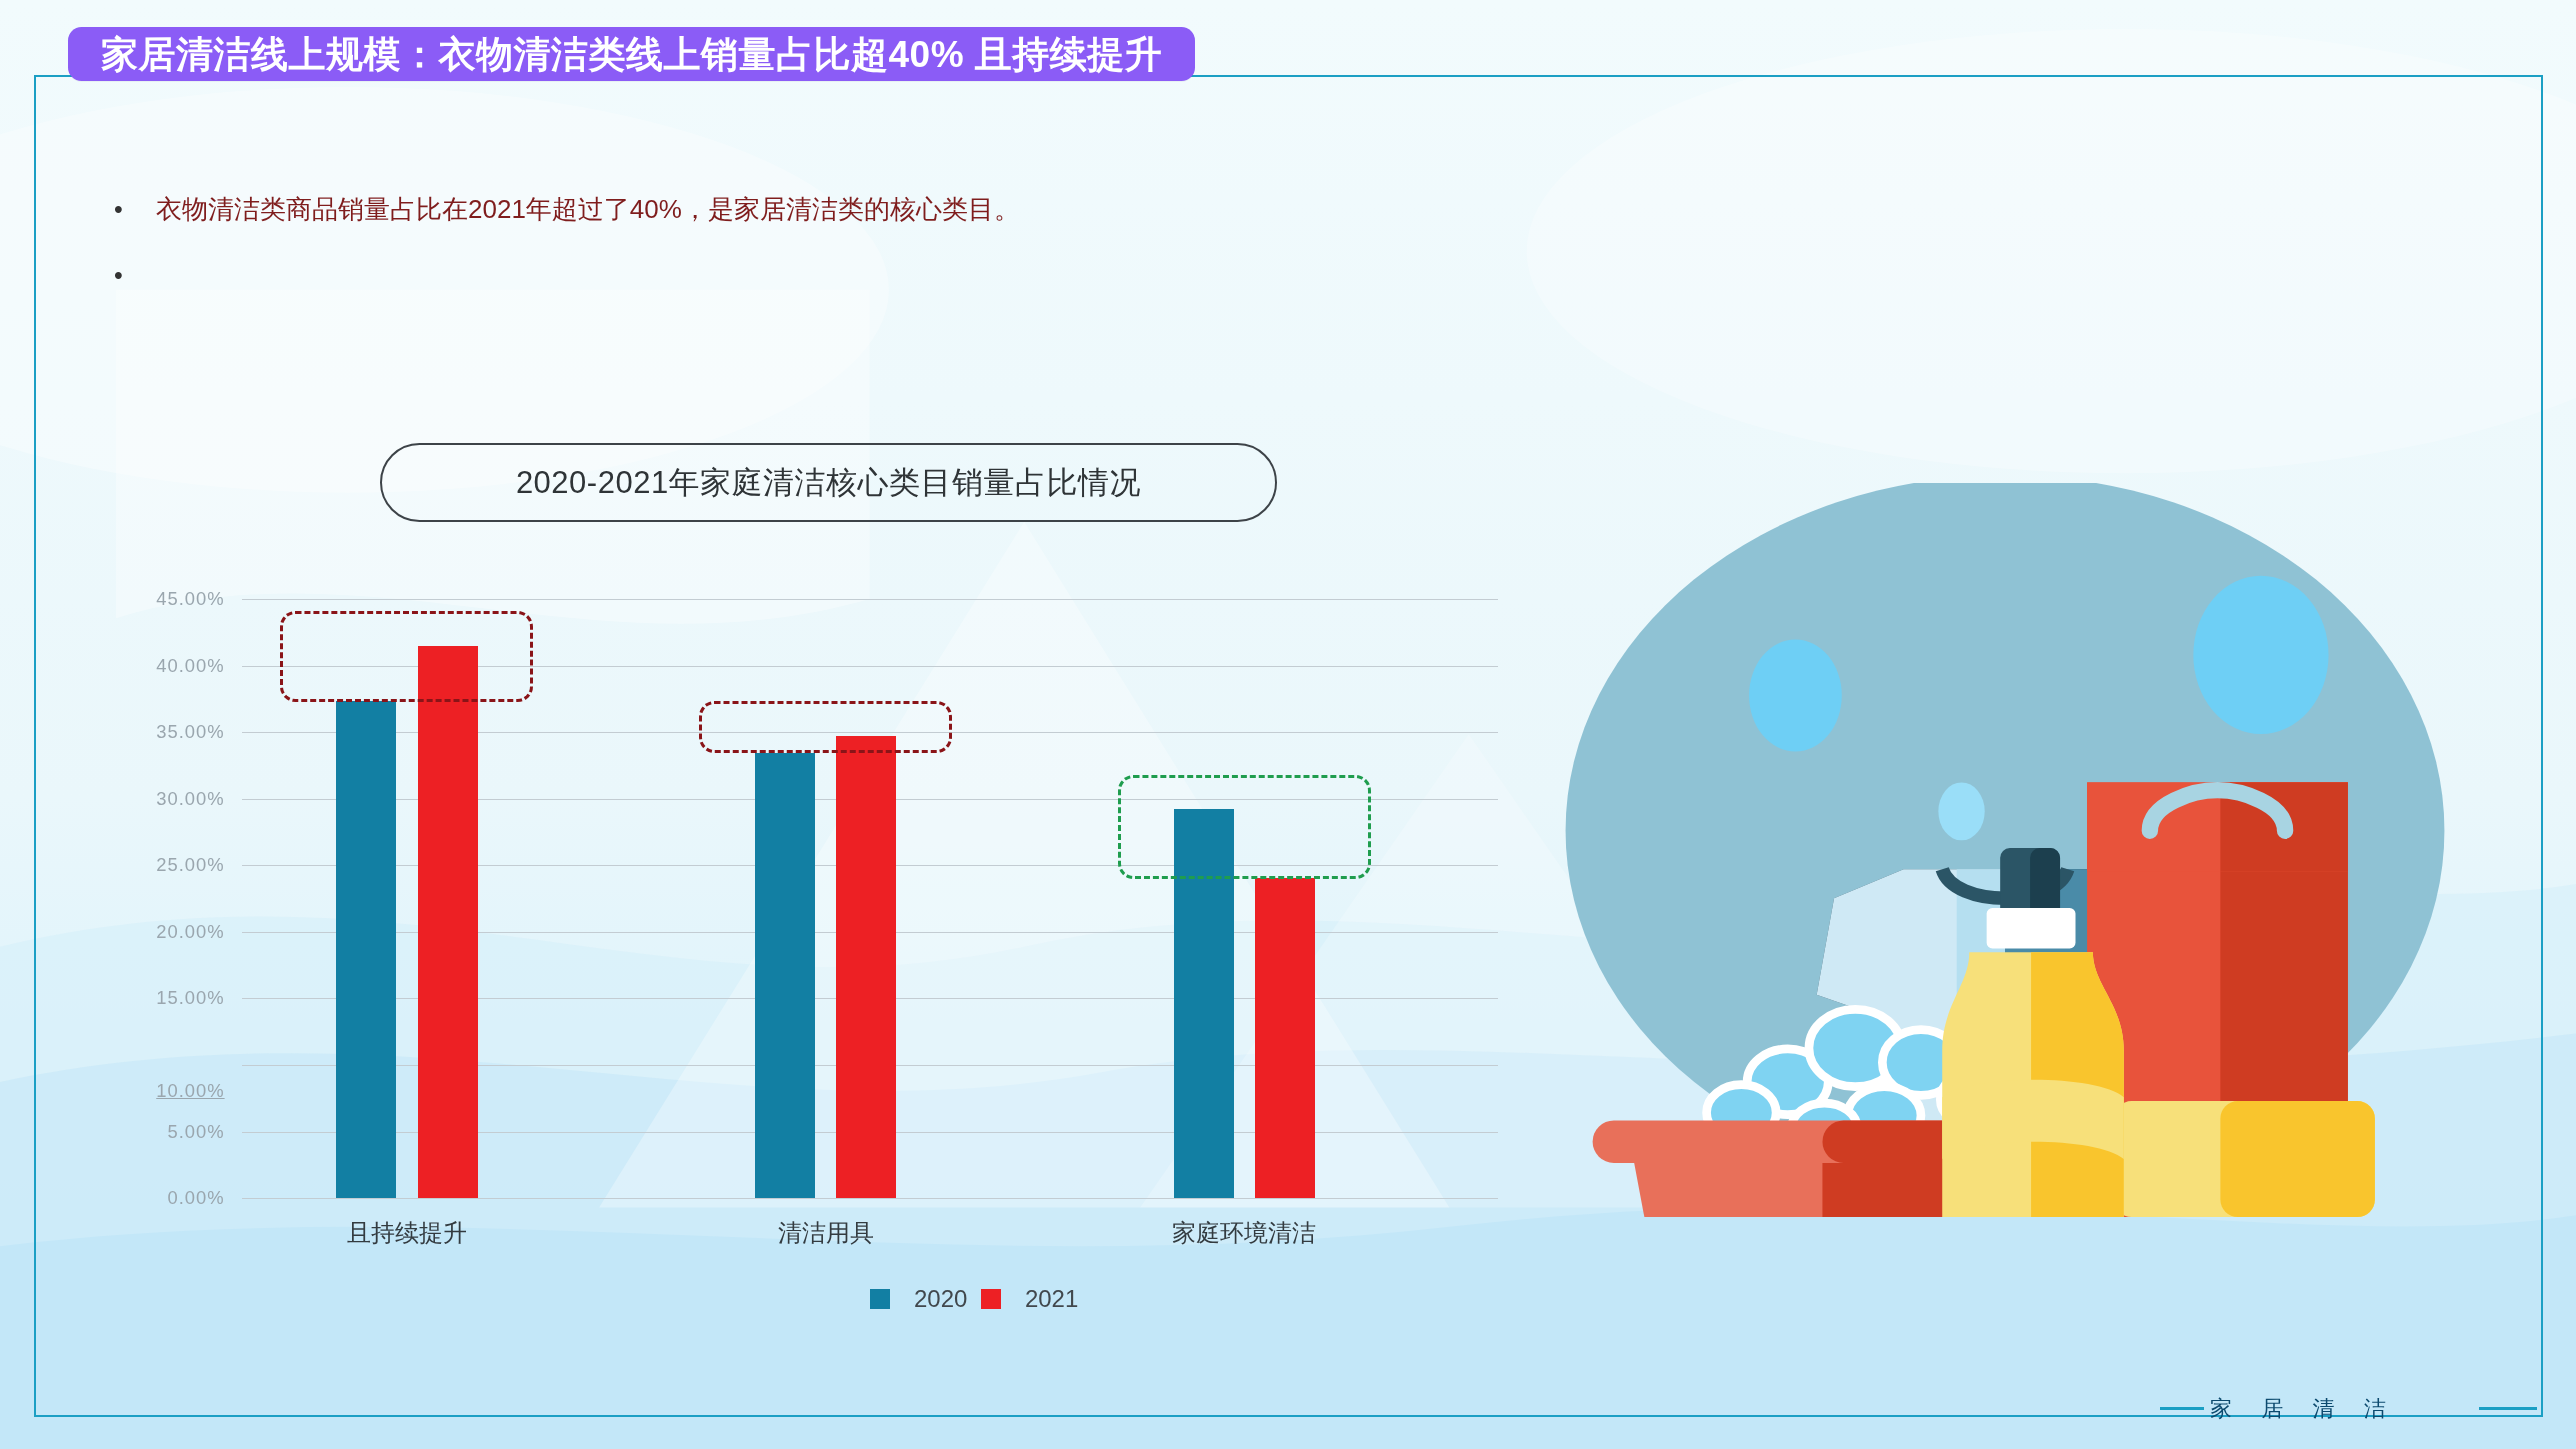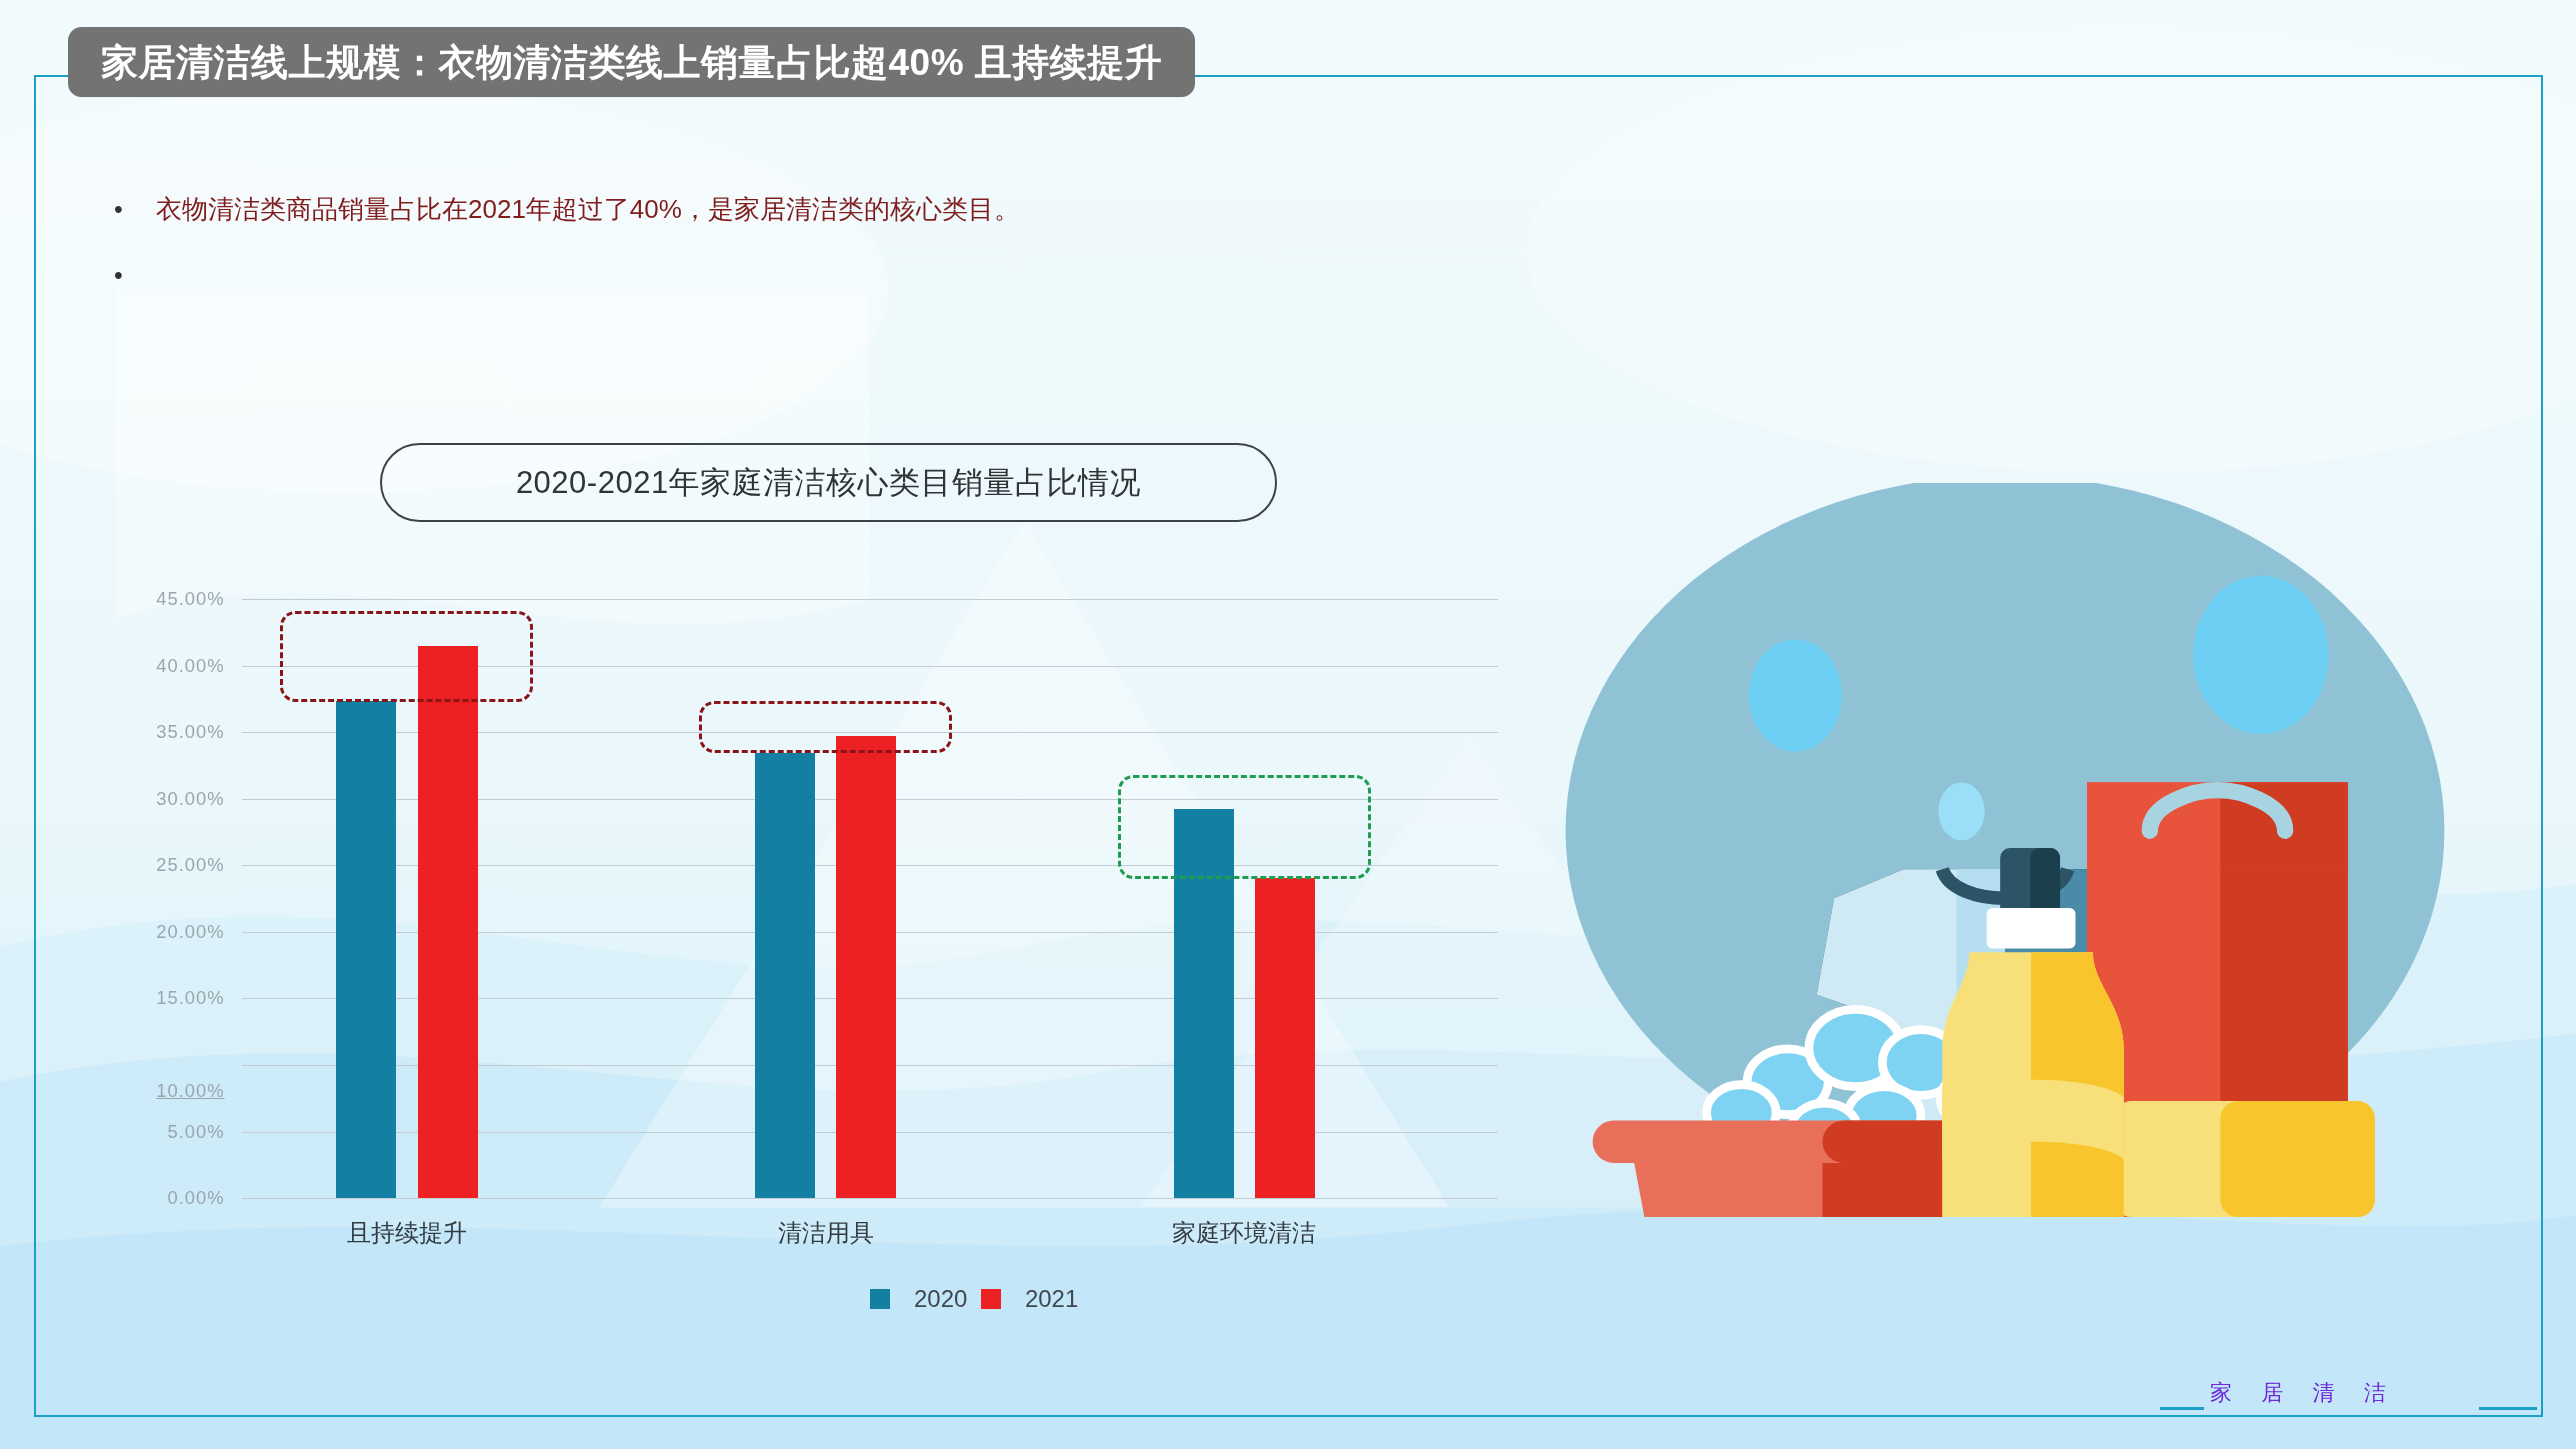--- a/index.html
+++ b/index.html
@@ -17,22 +17,22 @@
   #border-frame{
     position:absolute; left:34px; top:75px;
     width:2509px; height:1342px;
     border:2.9px solid #1b9fc4;
     z-index:1;
   }
 
   
   #title-bar{
     position:absolute; left:68px; top:27px;
-    height:70px; padding:0 33px;
-    background:#737373;
+    height:54px; padding:0 33px;
+    background:#8b5cf6;
     border-radius:13.5px;
     display:flex; align-items:center;
     z-index:5;
     box-shadow:0 1px 0 rgba(0,0,0,.04);
   }
   #title-bar .title-text{
     color:#ffffff;
     font-size:37px;
     font-weight:bold;
     letter-spacing:0.5px;
@@ -119,22 +119,22 @@
     position:absolute; left:2160px; top:1322px; z-index:6;
     width:386px; height:116px;
   }
   #wm-main{
     position:absolute; left:0; top:0;
     font-size:58px; font-weight:bold; color:#1a1a1a;
     white-space:nowrap; letter-spacing:1.9px;
     text-shadow:1.9px 1.9px 0 rgba(255,255,255,.85);
   }
   #wm-sub{
-    position:absolute; left:50px; top:56px;
-    font-size:22px; color:#6d28d9; letter-spacing:11.6px;
+    position:absolute; left:50px; top:72px;
+    font-size:22px; color:#0c4a6e; letter-spacing:11.6px;
     white-space:nowrap;
   }
   #wm-rule-l, #wm-rule-r{
     position:absolute; top:85px; height:2.9px; background:#1b9fc4;
   }
   #wm-rule-l{ left:0px;   width:44px; }
   #wm-rule-r{ left:319px; width:58px; }
 </style>
 </head>
 <body>

